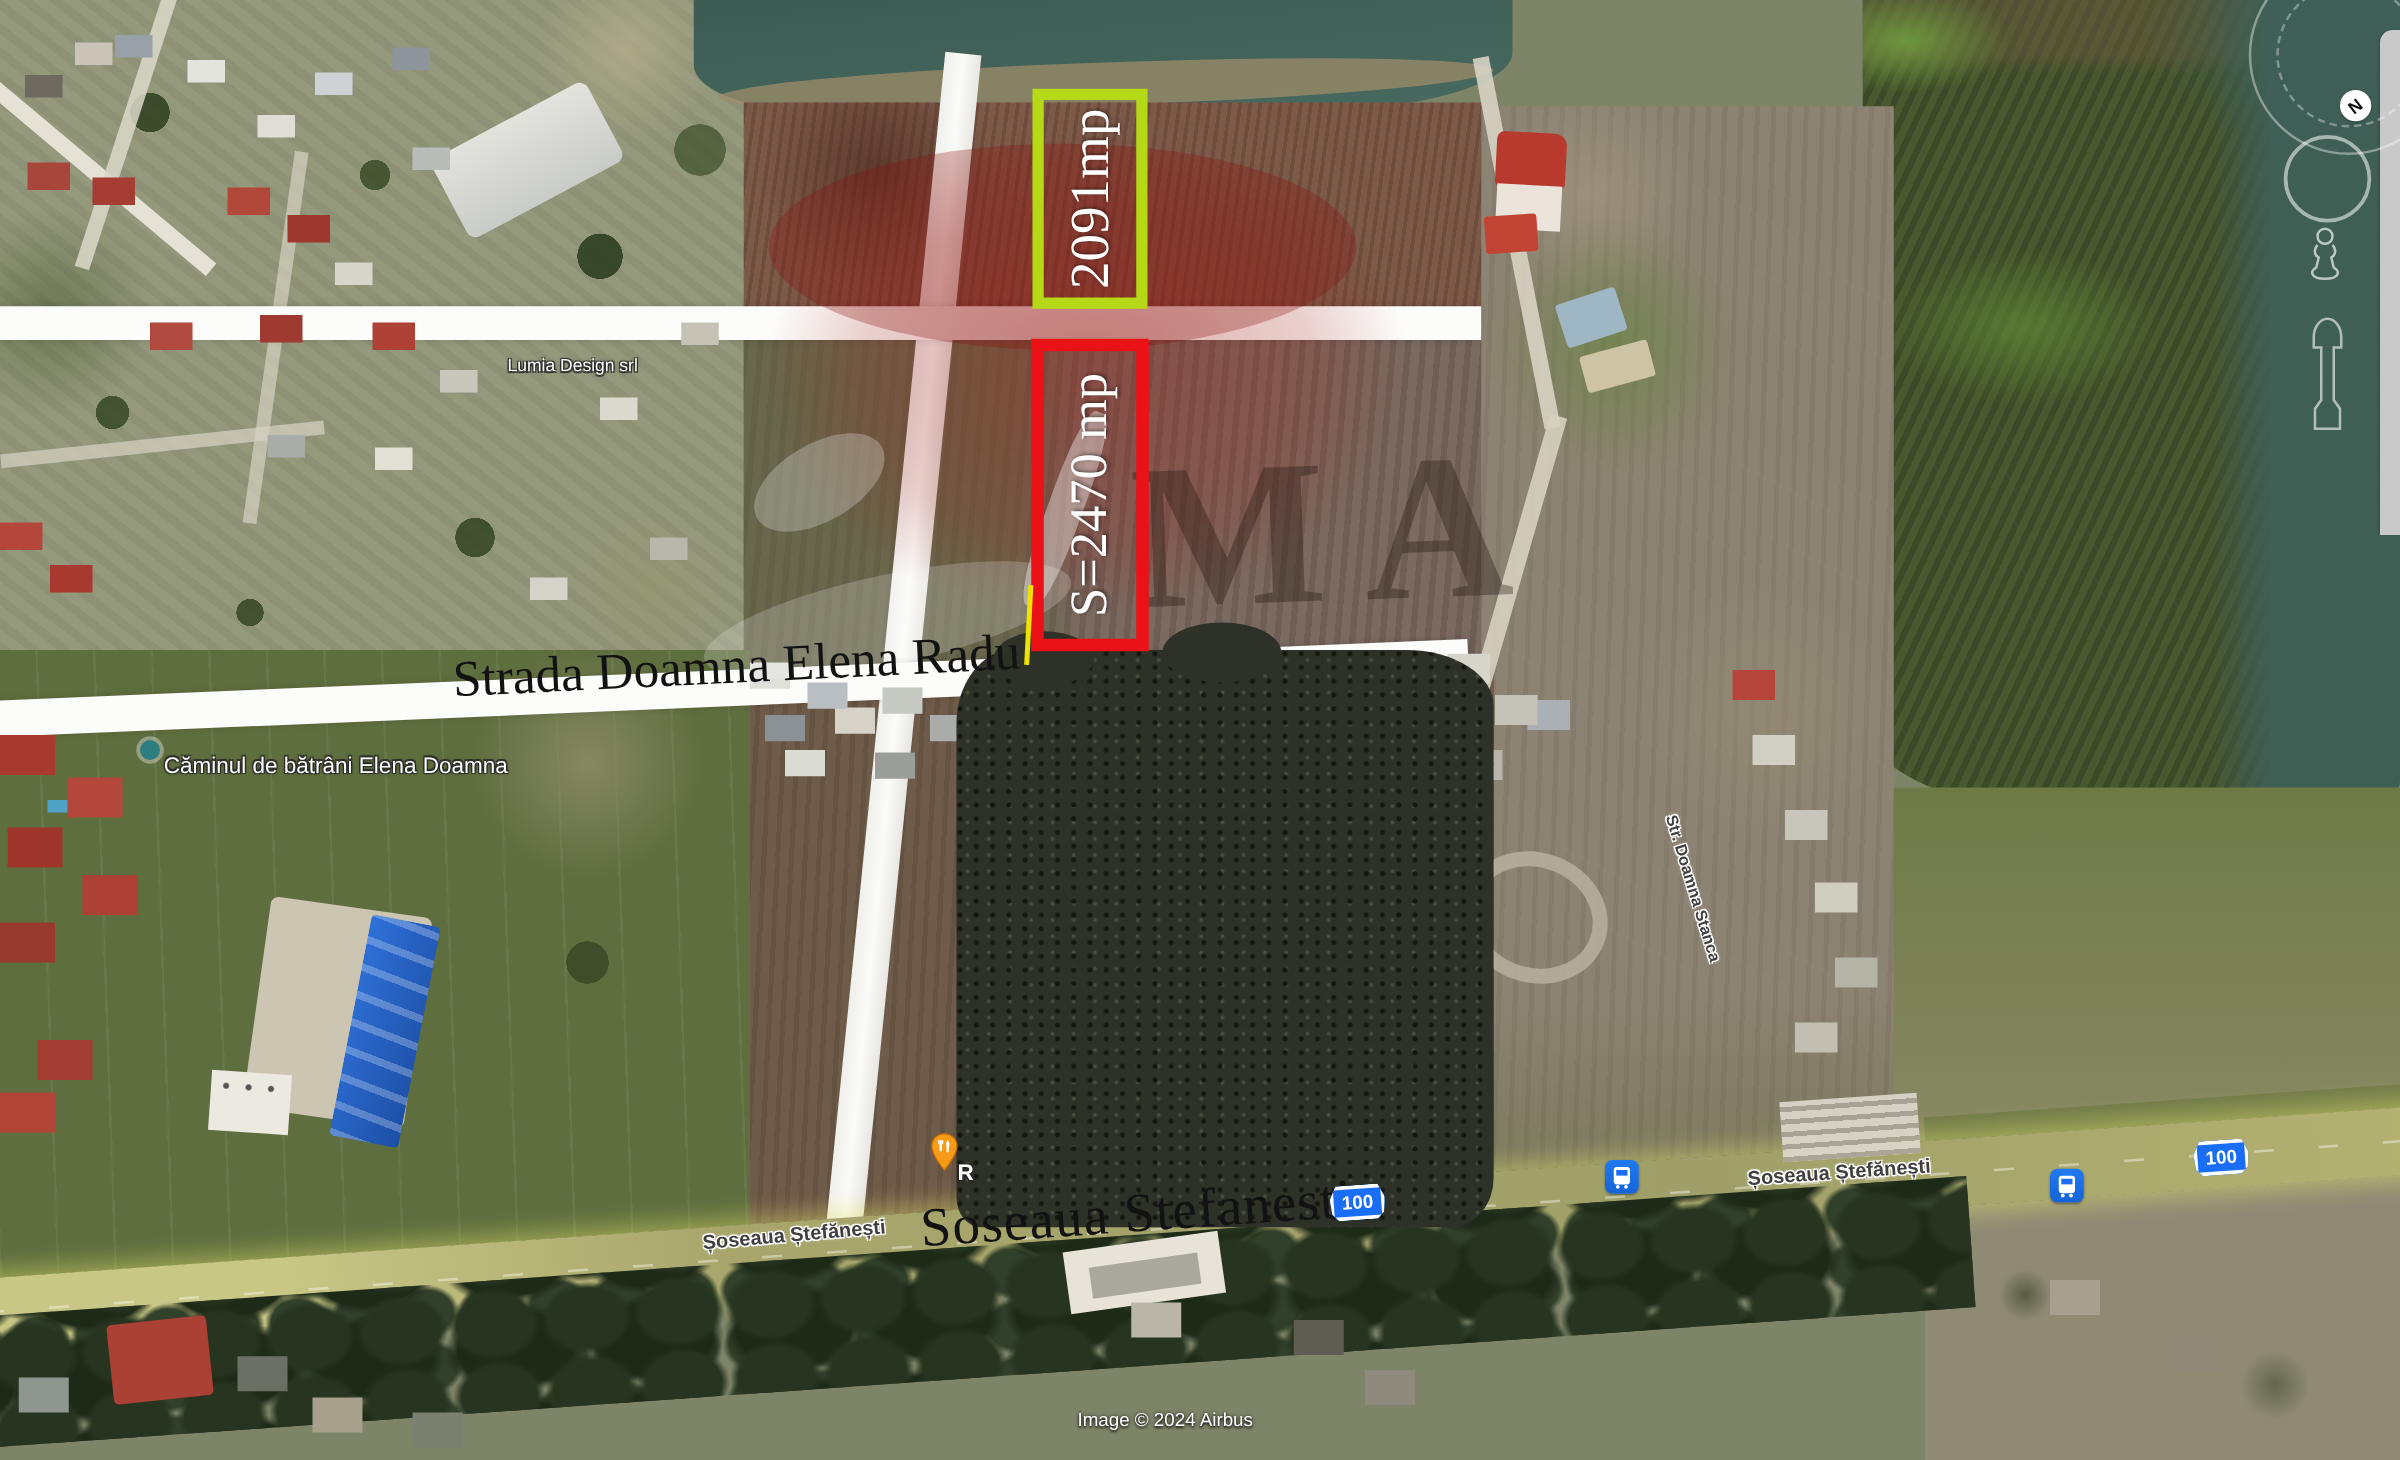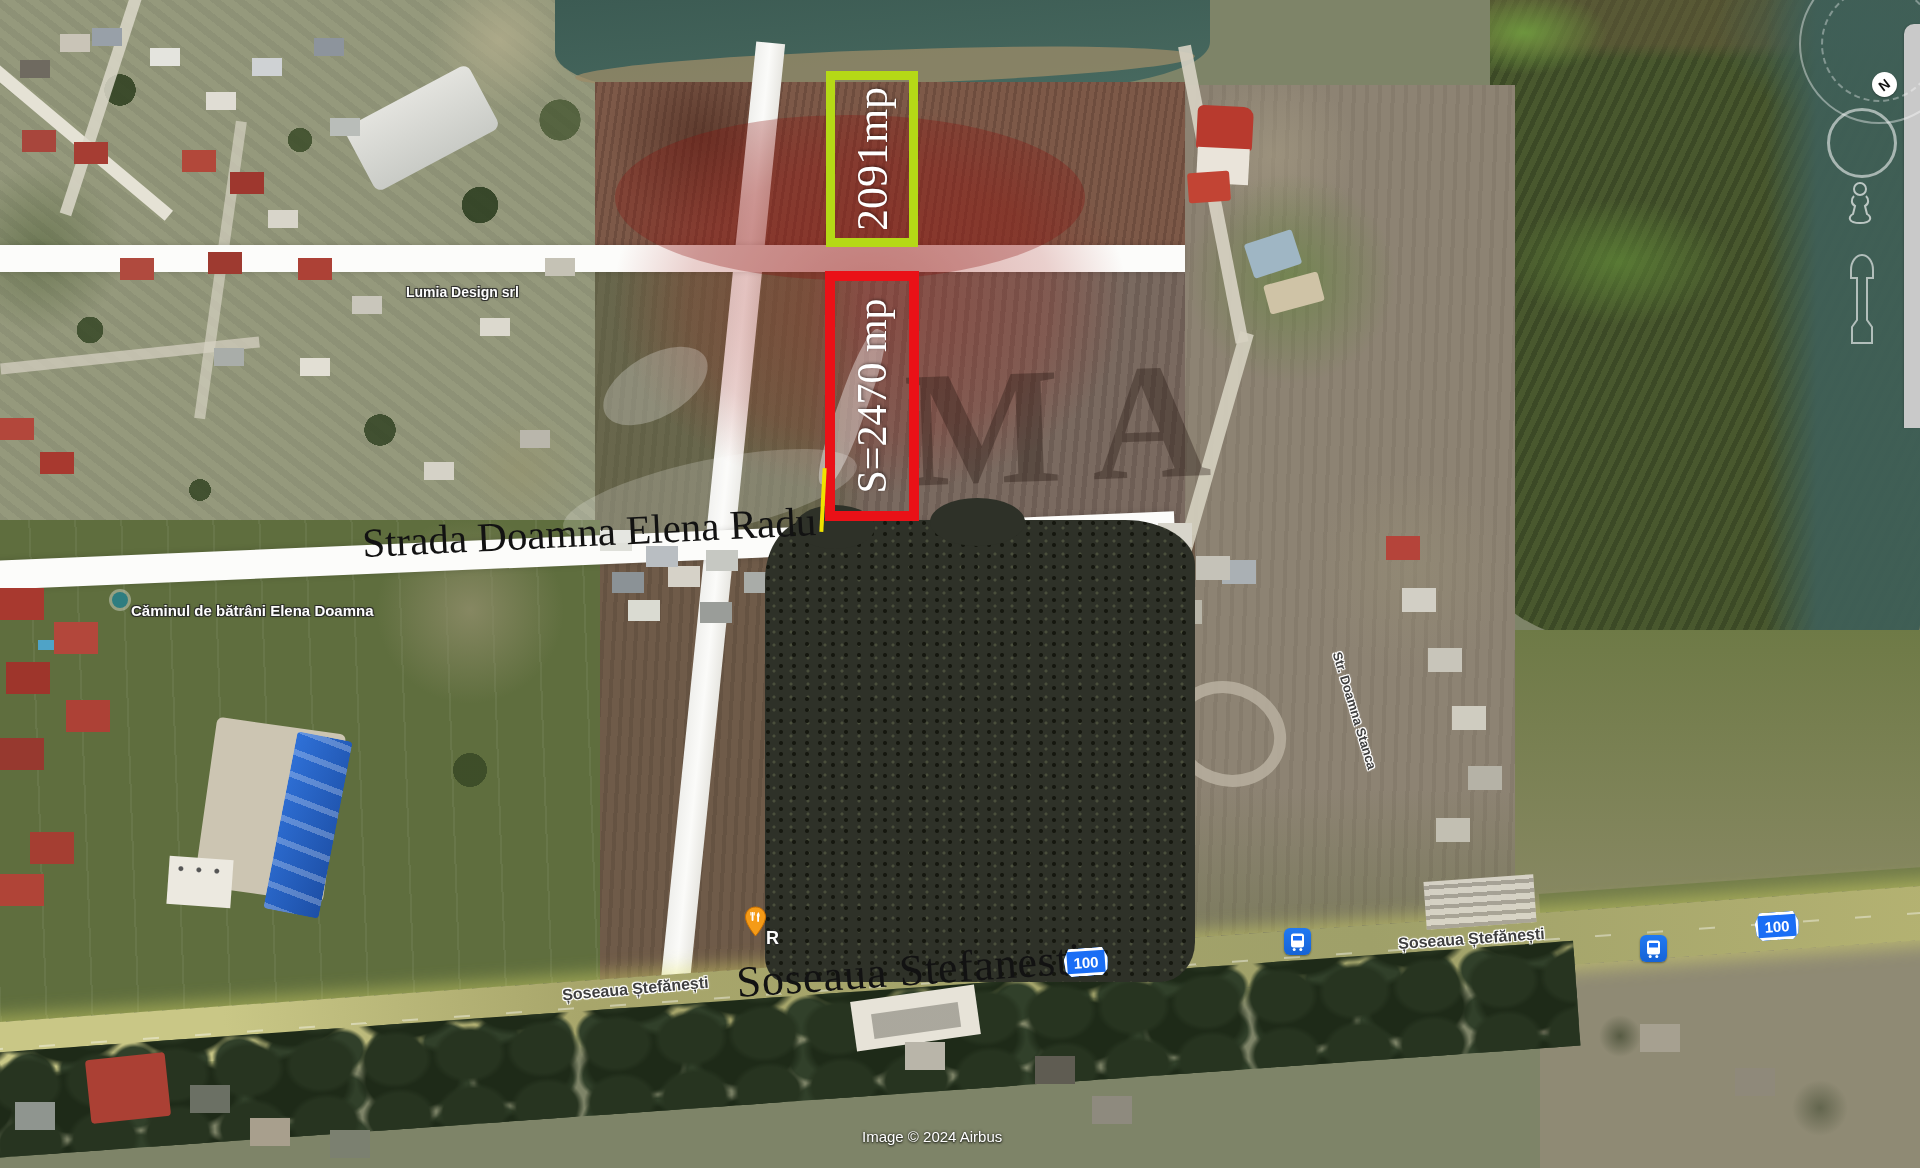--- a/index.html
+++ b/index.html
@@ -175,27 +175,27 @@
   .plot-red .plot-label{font-size:42px;}
   .yellow-line{left:821px;top:468px;width:4px;height:64px;background:#f0e200;transform:rotate(3deg);z-index:6;}
 
   
   .street-serif{position:absolute;font-family:"Liberation Serif",serif;color:#121212;white-space:nowrap;z-index:5;}
   .lbl-chiajna{left:424px;top:238px;font-size:40px;}
   .lbl-elena{left:362px;top:508px;font-size:41px;transform:rotate(-2.8deg);}
   .lbl-sos-big{left:736px;top:945px;font-size:44px;transform:rotate(-4deg);letter-spacing:1px;}
   .halo-white{position:absolute;font-weight:700;color:#3f3f3f;white-space:nowrap;z-index:5;
     text-shadow:-1px -1px 0 #fff,1px -1px 0 #fff,-1px 1px 0 #fff,1px 1px 0 #fff,0 0 3px #fff;}
-  .halo-dark{position:absolute;color:#fdfdfd;white-space:nowrap;z-index:5;font-weight:700;
+  .halo-dark{position:absolute;color:#fdfdfd;white-space:nowrap;z-index:5;font-weight:400;
     text-shadow:-1px -1px 0 rgba(40,40,40,.8),1px -1px 0 rgba(40,40,40,.8),-1px 1px 0 rgba(40,40,40,.8),1px 1px 0 rgba(40,40,40,.8),0 0 3px rgba(0,0,0,.55);}
   .lbl-sos-left{left:562px;top:980px;font-size:16px;transform:rotate(-5deg);}
   .lbl-sos-right{left:1398px;top:930px;font-size:16px;transform:rotate(-4deg);}
   .lbl-stanca{left:1344px;top:650px;font-size:13px;transform:rotate(73deg);transform-origin:0 0;}
   .lbl-lumia{left:406px;top:284px;font-size:14px;}
-  .lbl-caminul{left:131px;top:602px;font-size:15px;}
+  .lbl-caminul{left:131px;top:602px;font-size:18px;}
   .lbl-rest{left:766px;top:928px;font-size:18px;font-weight:700;z-index:6;}
   .attribution{left:862px;top:1128px;font-size:15px;color:#fff;z-index:7;
     text-shadow:0 0 3px rgba(0,0,0,.8),0 1px 2px rgba(0,0,0,.7);text-align:right;}
 
   
   .teal-dot{left:112px;top:592px;width:16px;height:16px;border-radius:50%;background:#2e7d80;
     box-shadow:0 0 0 3px rgba(255,255,255,.35);z-index:5;}
   .pool{left:38px;top:640px;width:16px;height:10px;background:#4fa3c7;z-index:3;}
   .rest-pin{left:744px;top:906px;z-index:6;}
   .bus-icon{width:27px;height:27px;border-radius:6px;background:linear-gradient(#2079f2,#1663d6);z-index:6;

